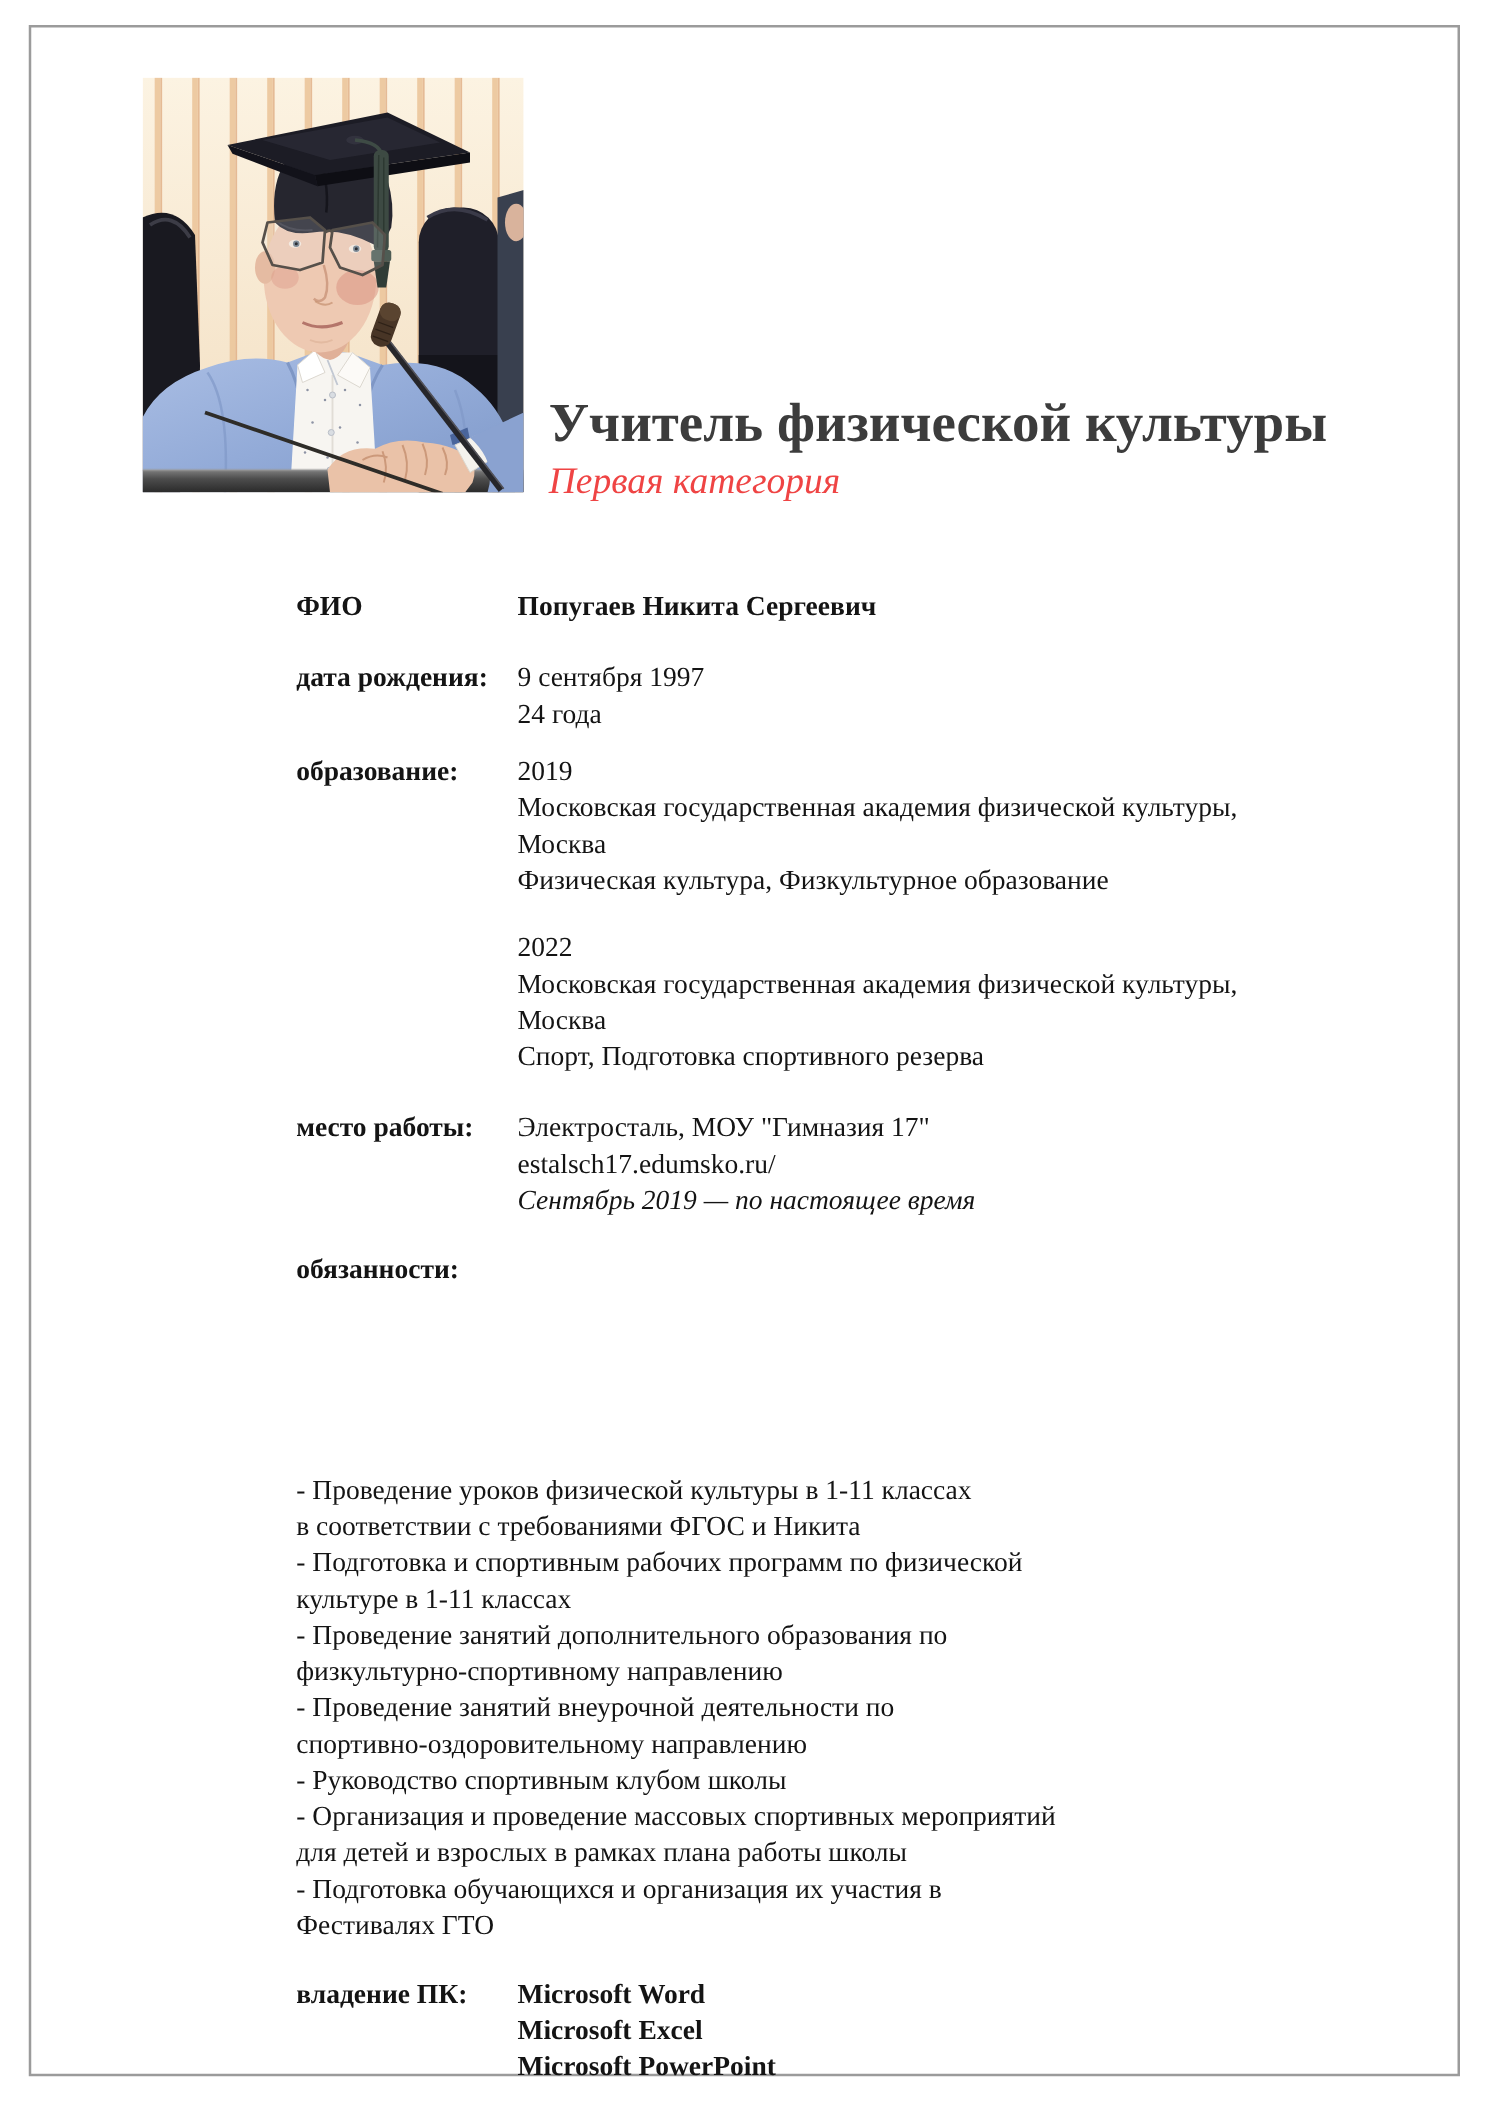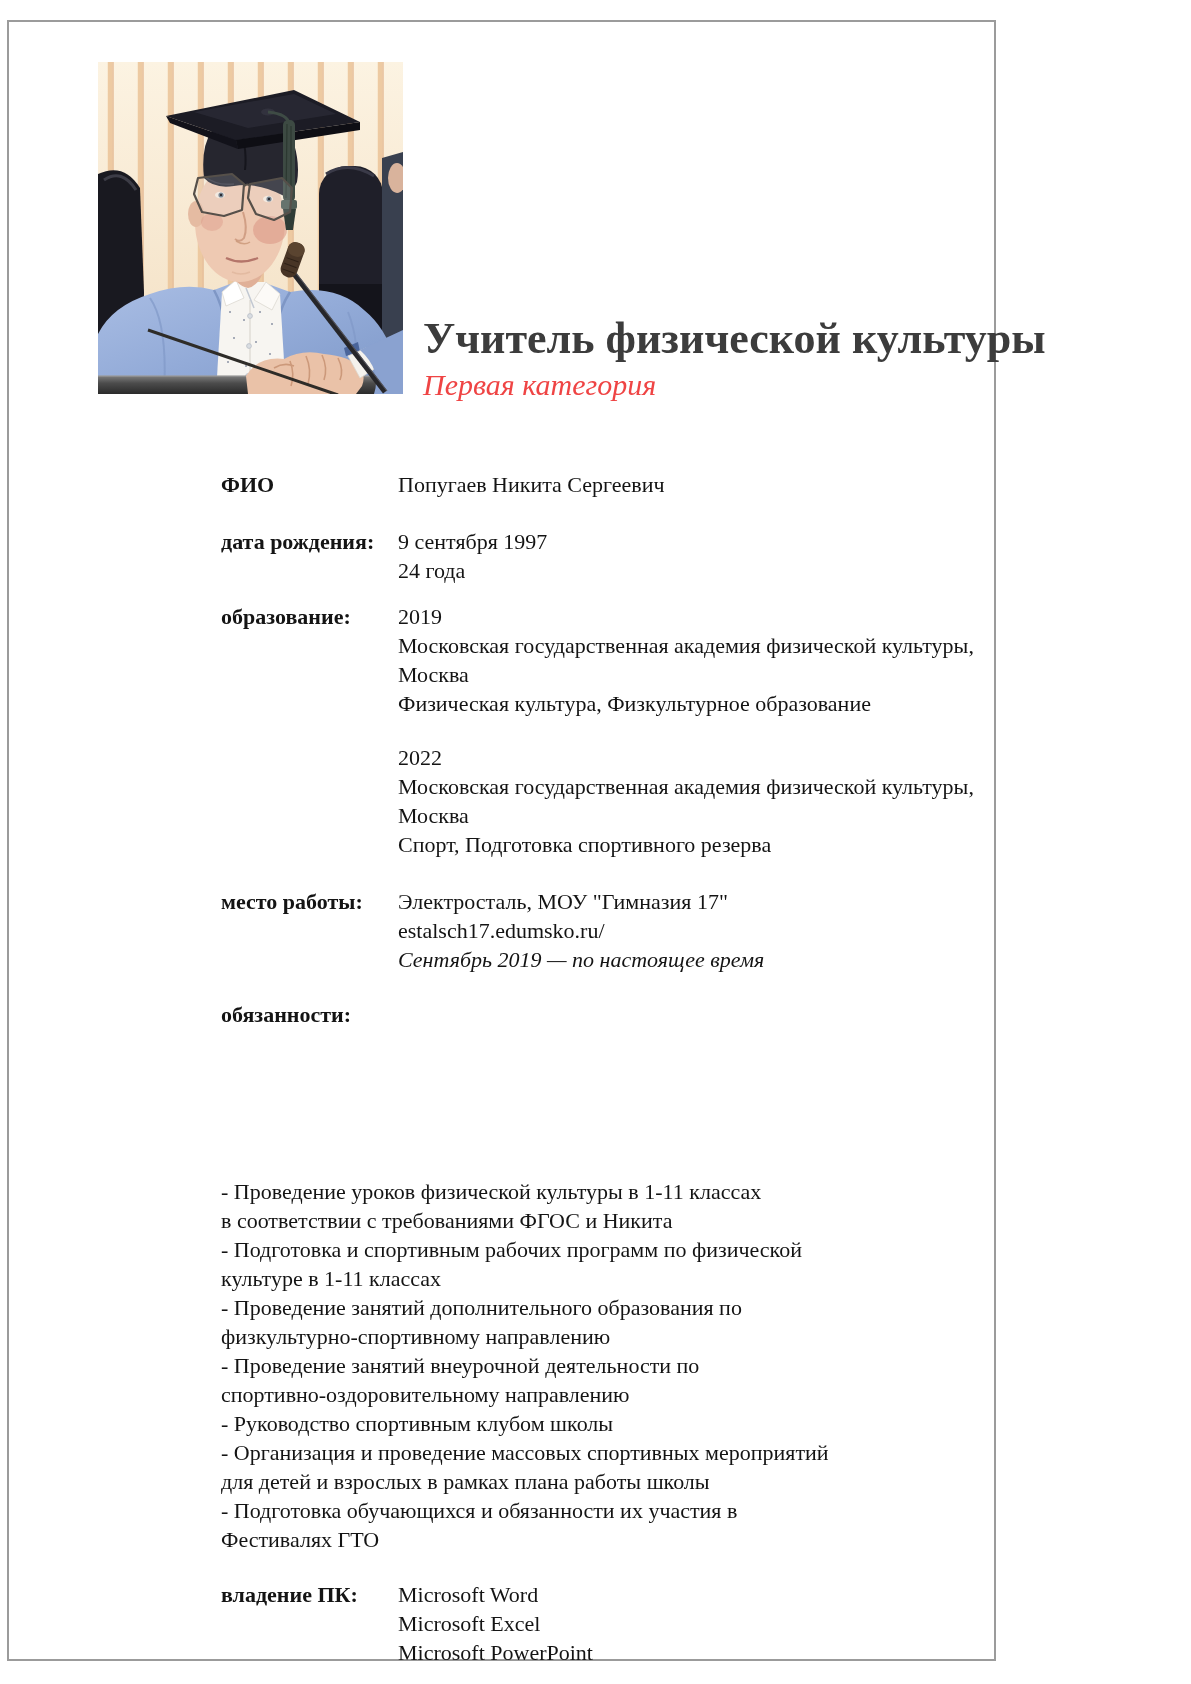--- a/index.html
+++ b/index.html
@@ -2,21 +2,21 @@
 <html lang="ru"><head>
 <meta charset="utf-8">
 <style>
   html,body{margin:0;padding:0;}
   body{
     width:1191px;height:1684px;position:relative;background:#ffffff;
     font-family:"Liberation Serif","DejaVu Serif",serif;color:#141414;
     overflow:hidden;
   }
   .page{
-    position:absolute;left:7px;top:20px;width:989px;height:1641px;
+    position:absolute;left:23px;top:20px;width:1145px;height:1641px;
     border:2px solid #9b9b9b;background:#ffffff;box-sizing:border-box;
   }
   .photo{
     position:absolute;left:89px;top:40px;width:305px;height:332px;overflow:hidden;
   }
   .photo svg{display:block;width:305px;height:332px;}
   .titleblock{position:absolute;left:414px;top:292px;}
   .doc-title{
     font-size:44px;font-weight:bold;line-height:50px;color:#3c3c3c;white-space:nowrap;
   }
@@ -29,21 +29,21 @@
   .row-education{margin-top:17px;}
   .row-workplace{margin-top:28px;justify-content:space-between;}
   .row-duties{margin-top:26px;flex-direction:column;}
   .row-pc-skills{margin-top:26px;}
   .row-specialization{margin-top:23px;align-items:flex-end;}
   .label{
     flex:0 0 177px;width:177px;font-weight:bold;font-size:22px;line-height:29px;
   }
   .value{font-size:22px;line-height:29px;flex:1 1 auto;}
   .value .line{min-height:29px;}
-  .value .line.bold{font-weight:normal;}
+  .value .line.bold{font-weight:bold;}
   .value .line.italic{font-style:italic;}
   .value .line.blank{height:25px;min-height:25px;}
 </style>
 </head>
 <body>
 
 <div class="page">
 
   <div class="photo" role="img" aria-label="Фотография: молодой человек в чёрной академической шапочке с кисточкой, в очках и голубом пиджаке, сидит за столом с микрофоном на фоне вертикальных жалюзи">
     <svg viewBox="0 0 305 332" xmlns="http://www.w3.org/2000/svg">
@@ -246,21 +246,21 @@
           <div class="line normal">в соответствии с требованиями ФГОС и Никита</div>
           <div class="line normal">- Подготовка и спортивным рабочих программ по физической</div>
           <div class="line normal">культуре в 1-11 классах</div>
           <div class="line normal">- Проведение занятий дополнительного образования по</div>
           <div class="line normal">физкультурно-спортивному направлению</div>
           <div class="line normal">- Проведение занятий внеурочной деятельности по</div>
           <div class="line normal">спортивно-оздоровительному направлению</div>
           <div class="line normal">- Руководство спортивным клубом школы</div>
           <div class="line normal">- Организация и проведение массовых спортивных мероприятий</div>
           <div class="line normal">для детей и взрослых в рамках плана работы школы</div>
-          <div class="line normal">- Подготовка обучающихся и обязанности их участия в</div>
+          <div class="line normal">- Подготовка обучающихся и организация их участия в</div>
           <div class="line normal">Фестивалях ГТО</div>
         </div>
     </div>
 
     <div class="row row-pc-skills">
       <div class="label">владение ПК:</div>
       <div class="value">
           <div class="line bold">Microsoft Word</div>
           <div class="line bold">Microsoft Excel</div>
           <div class="line bold">Microsoft PowerPoint</div>

